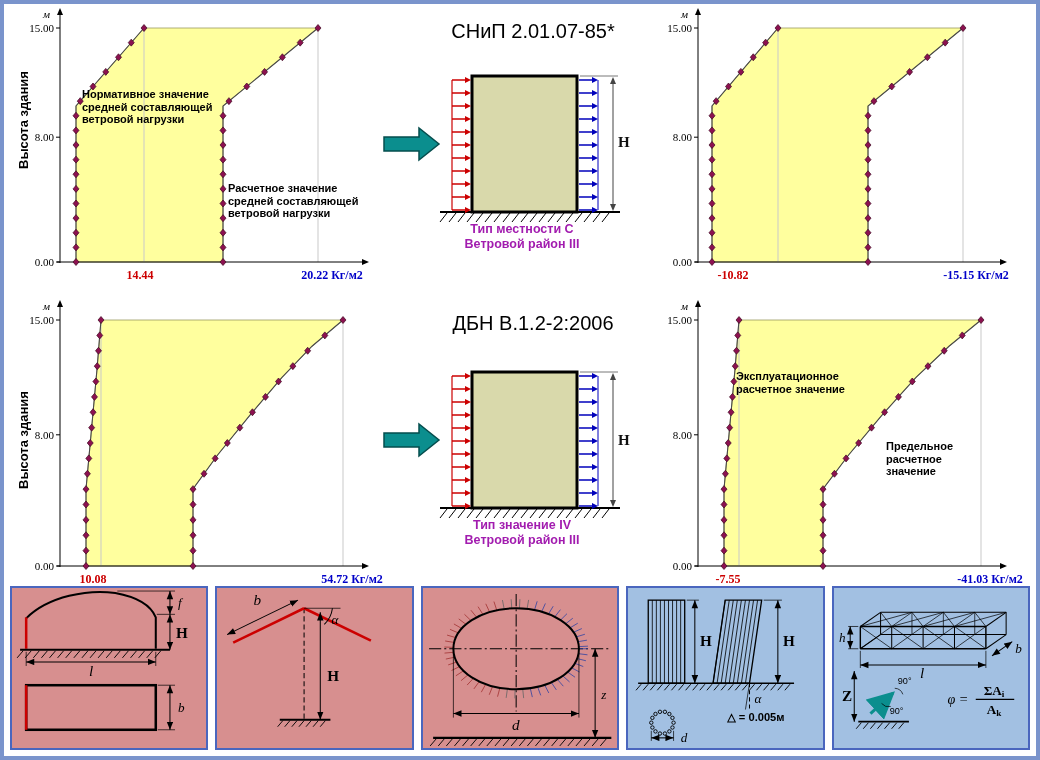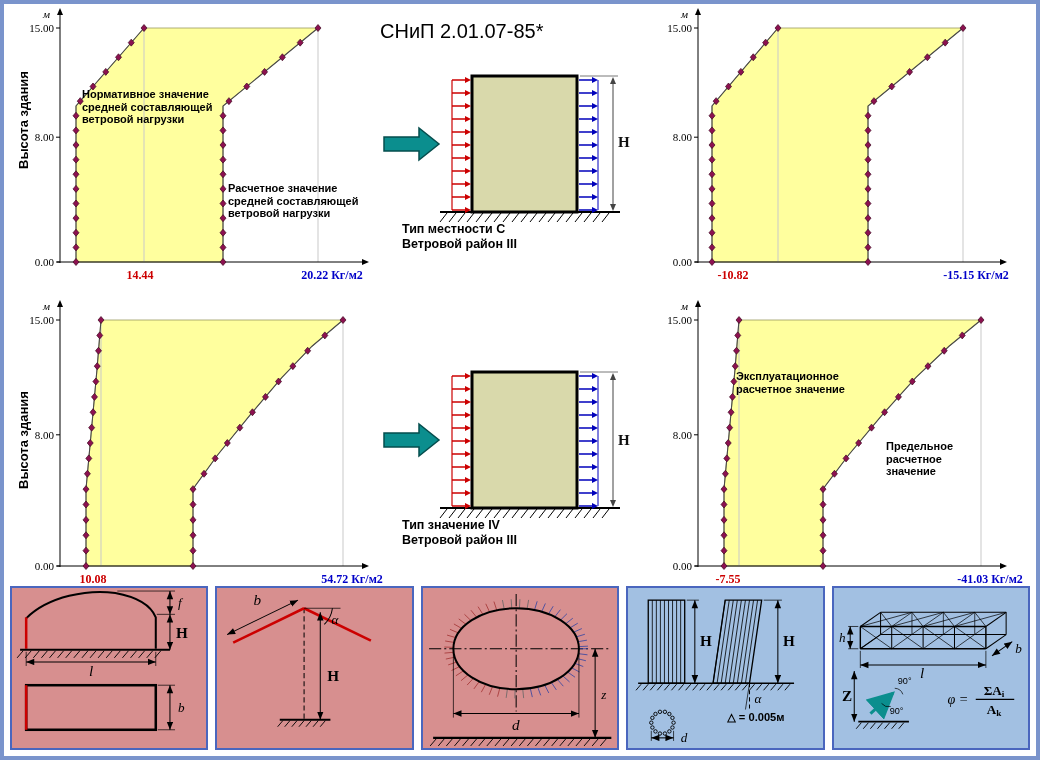--- a/index.html
+++ b/index.html
@@ -2,22 +2,22 @@
 <html><head>
 <meta charset="utf-8">
 <style>
   *{margin:0;padding:0;box-sizing:border-box}
   html,body{background:#fff}
   body{width:1040px;height:760px;font-family:"Liberation Sans",sans-serif;position:relative}
   .frame{position:absolute;left:0;top:0;width:1040px;height:760px;border:4px solid #7a94cc;background:#fff;overflow:hidden}
   .chart{position:absolute}
   .vlabel{position:absolute;width:200px;height:16px;line-height:16px;text-align:center;
           font:bold 13px "Liberation Sans",sans-serif;color:#000;transform:rotate(-90deg)}
-  .title{position:absolute;left:376px;width:250px;text-align:left;font:20px "Liberation Sans",sans-serif;color:#000}
-  .caption{position:absolute;left:398px;width:240px;text-align:left;font:bold 12.5px "Liberation Sans",sans-serif;line-height:15px;color:#000000}
+  .title{position:absolute;left:404px;width:250px;text-align:center;font:20px "Liberation Sans",sans-serif;color:#000}
+  .caption{position:absolute;left:398px;width:240px;text-align:center;font:bold 12.5px "Liberation Sans",sans-serif;line-height:15px;color:#a21caf}
   .hlab{position:absolute;font:bold 15px "Liberation Serif",serif;color:#111}
   .bigarrow{position:absolute}
   .brow{position:absolute;left:6px;top:582px;width:1020px;height:164px;display:flex;gap:7px}
   .panel{flex:1;border:2px solid #4a66be}
   .p-rose{background:#d78f8f}
   .p-blue{background:#a2c0e2}
   .panel svg{width:100%;height:100%;display:block}
   .ext{stroke:#000;stroke-width:0.7;fill:none}
   .dash{stroke:#000;stroke-width:1;fill:none}
   .ti{font:italic 13px "Liberation Serif",serif;fill:#000}
@@ -363,20 +363,21 @@
     </svg>
   <div class="hlab" style="left:614px;top:130px">Н</div>
   <div class="caption" style="top:218px">
     <div>Тип местности С</div>
     <div>Ветровой район III</div>
   </div>
   <svg class="bigarrow" style="left:379px;top:122px" width="58" height="36" viewBox="0 0 58 36">
     <polygon points="1,11 36,11 36,2 56,18 36,34 36,25 1,25" fill="#0b8e8e" stroke="#054d4d" stroke-width="1.5"></polygon>
   </svg>
 
+  <div class="title" style="top:308px">ДБН В.1.2-2:2006</div>
   <svg id="bld2" class="chart" style="left:398px;top:352px" width="240" height="200">
       <g>
         <line x1="38" y1="152" x2="218" y2="152" stroke="#000" stroke-width="2"></line>
         <line x1="45" y1="153" x2="38" y2="162" stroke="#000" stroke-width="1"></line>
         <line x1="54" y1="153" x2="47" y2="162" stroke="#000" stroke-width="1"></line>
         <line x1="63" y1="153" x2="56" y2="162" stroke="#000" stroke-width="1"></line>
         <line x1="72" y1="153" x2="65" y2="162" stroke="#000" stroke-width="1"></line>
         <line x1="81" y1="153" x2="74" y2="162" stroke="#000" stroke-width="1"></line>
         <line x1="90" y1="153" x2="83" y2="162" stroke="#000" stroke-width="1"></line>
         <line x1="99" y1="153" x2="92" y2="162" stroke="#000" stroke-width="1"></line>

